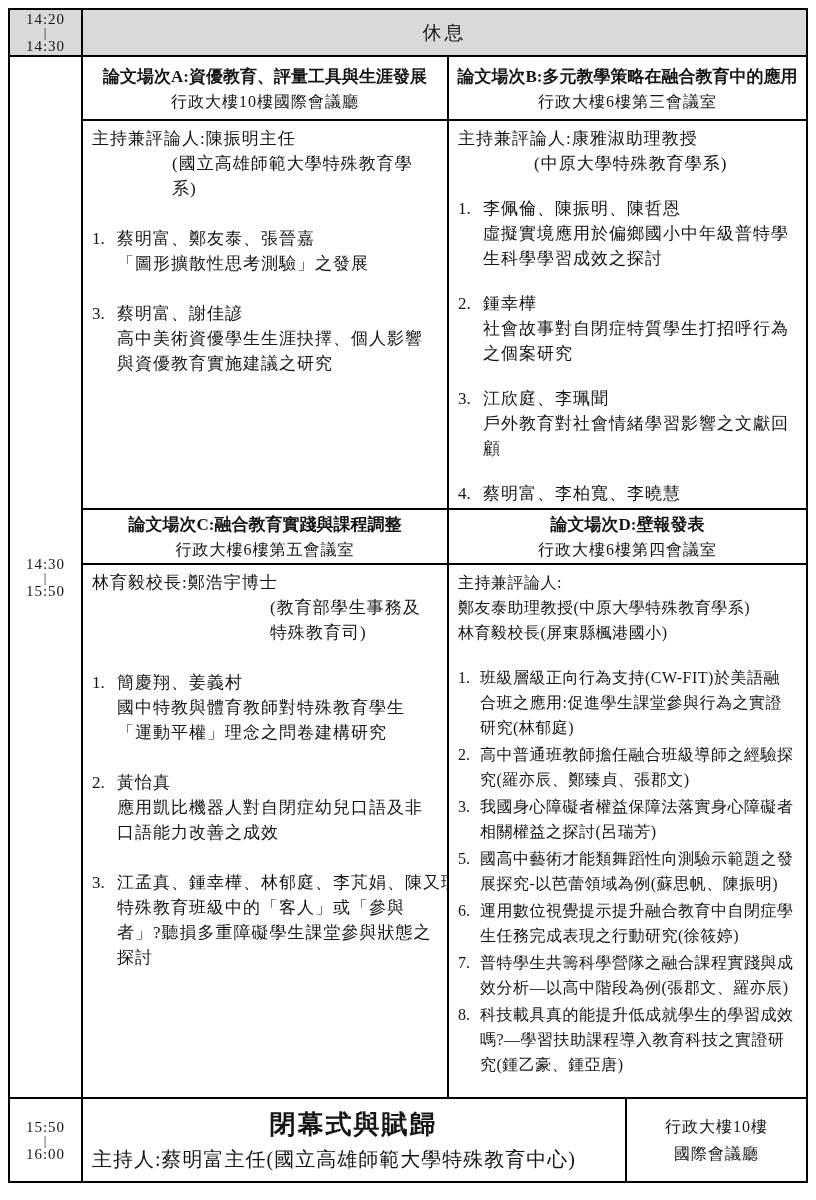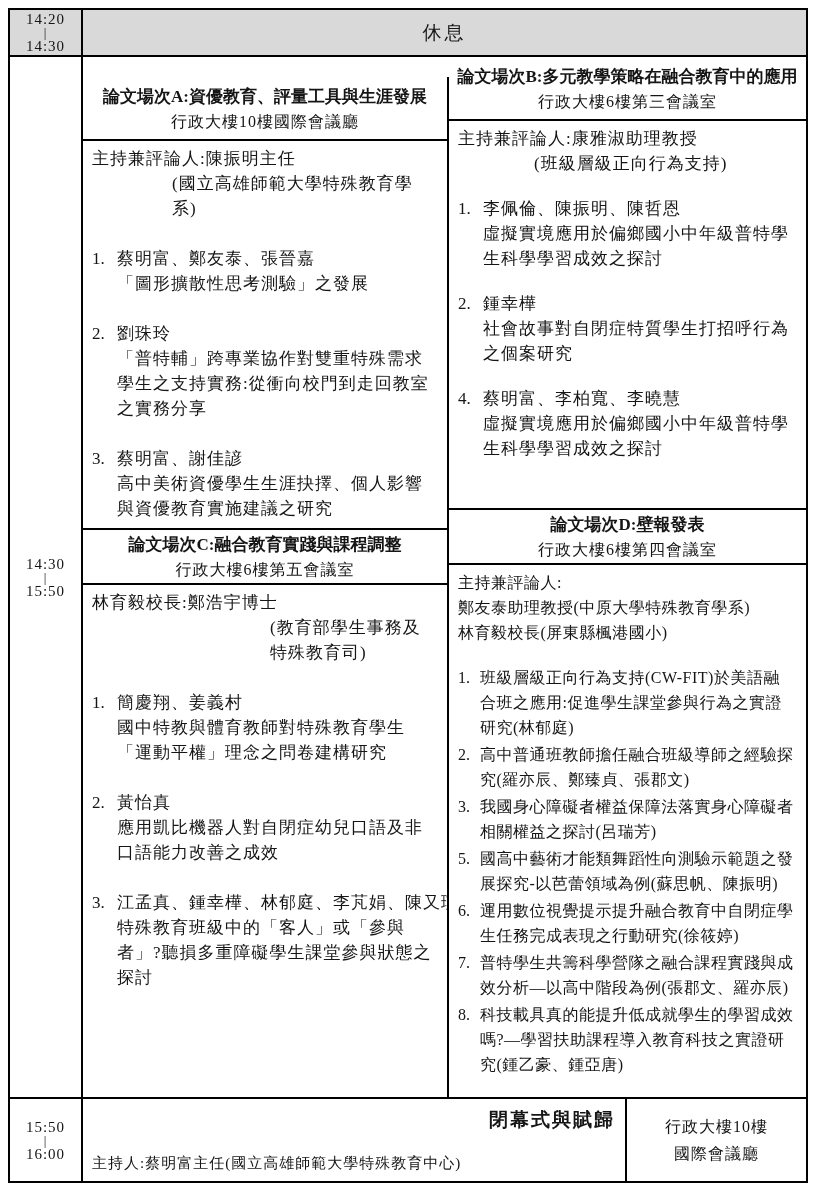--- a/index.html
+++ b/index.html
@@ -38,21 +38,21 @@
     font-size: 15px; line-height: 16px; letter-spacing: 1px;
   }
   .time-sep { font-size: 13px; line-height: 11px; }
   
   .break-label-cell {
     display: flex; align-items: center; justify-content: center;
     font-size: 19px; letter-spacing: 3px;
   }
   
   .col { display: flex; flex-direction: column; min-height: 0; }
-  .col-left { border-right: 2px solid #000; margin-top: 20px; }
+  .col-left { border-right: 2px solid #000; }
   .session-header {
     flex: none; border-bottom: 2px solid #000;
     display: flex; flex-direction: column; align-items: center; justify-content: center;
     text-align: center;
   }
   .session-header.upper { height: 64px; }
   .session-header.lower { height: 55px; }
   .session-title { font-weight: bold; font-size: 17px; line-height: 26px; letter-spacing: 0px; white-space: nowrap; }
   .session-location { font-size: 16px; line-height: 23px; letter-spacing: 1px; }
   .session-body {
@@ -74,24 +74,24 @@
   .d-chairs { margin-bottom: 20px; }
   .d-paper { padding-left: 22px; margin-top: 2px; }
   .d-paper .paper-no { width: 22px; margin-left: -22px; }
   
   .closing-mid {
     border-right: 2px solid #000;
     display: flex; flex-direction: column;
     padding: 6px 10px 8px 9px;
   }
   .closing-title {
-    text-align: right; font-weight: bold; font-size: 19px; letter-spacing: 2px;
+    text-align: center; font-weight: bold; font-size: 26px; letter-spacing: 2px;
     margin-top: 2px;
   }
-  .closing-host { margin-top: auto; font-size: 15px; letter-spacing: 1px; }
+  .closing-host { margin-top: auto; font-size: 20px; letter-spacing: 1px; }
   .closing-loc {
     display: flex; flex-direction: column; align-items: center; justify-content: center;
     font-size: 16px; letter-spacing: 1px; line-height: 27px;
   }
 </style>
 </head>
 <body>
 
 <div class="sheet">
 
@@ -117,24 +117,20 @@
         <div class="session-location">行政大樓10樓國際會議廳</div>
       </div>
       <div class="session-body upper">
         <div>主持兼評論人:陳振明主任</div>
         <div class="affil-a">(國立高雄師範大學特殊教育學系)</div>
         <div class="paper">
           <div class="paper-head"><span class="paper-no">1.</span><span>蔡明富、鄭友泰、張晉嘉</span></div>
           <div>「圖形擴散性思考測驗」之發展</div>
         </div>
         <div class="paper">
-          <div class="paper-head"><span class="paper-no">2.</span><span>劉珠玲</span></div>
-          <div>「普特輔」跨專業協作對雙重特殊需求學生之支持實務:從衝向校門到走回教室之實務分享</div>
-        </div>
-        <div class="paper">
           <div class="paper-head"><span class="paper-no">3.</span><span>蔡明富、謝佳諺</span></div>
           <div>高中美術資優學生生涯抉擇、個人影響與資優教育實施建議之研究</div>
         </div>
       </div>
 
       <div class="session-header lower">
         <div class="session-title">論文場次C:融合教育實踐與課程調整</div>
         <div class="session-location">行政大樓6樓第五會議室</div>
       </div>
       <div class="session-body lower">
@@ -155,28 +151,32 @@
       </div>
     </div>
 
     <div class="col">
       <div class="session-header upper">
         <div class="session-title">論文場次B:多元教學策略在融合教育中的應用</div>
         <div class="session-location">行政大樓6樓第三會議室</div>
       </div>
       <div class="session-body upper">
         <div>主持兼評論人:康雅淑助理教授</div>
-        <div class="affil-b">(班級層級正向行為支持)</div>
+        <div class="affil-b">(中原大學特殊教育學系)</div>
         <div class="paper paper-tight">
           <div class="paper-head"><span class="paper-no">1.</span><span>李佩倫、陳振明、陳哲恩</span></div>
           <div>虛擬實境應用於偏鄉國小中年級普特學生科學學習成效之探討</div>
         </div>
         <div class="paper paper-tight">
           <div class="paper-head"><span class="paper-no">2.</span><span>鍾幸樺</span></div>
           <div>社會故事對自閉症特質學生打招呼行為之個案研究</div>
+        </div>
+        <div class="paper paper-tight">
+          <div class="paper-head"><span class="paper-no">3.</span><span>江欣庭、李珮聞</span></div>
+          <div>戶外教育對社會情緒學習影響之文獻回顧</div>
         </div>
         <div class="paper paper-tight">
           <div class="paper-head"><span class="paper-no">4.</span><span>蔡明富、李柏寬、李曉慧</span></div>
           <div>虛擬實境應用於偏鄉國小中年級普特學生科學學習成效之探討</div>
         </div>
       </div>
 
       <div class="session-header lower">
         <div class="session-title">論文場次D:壁報發表</div>
         <div class="session-location">行政大樓6樓第四會議室</div>

